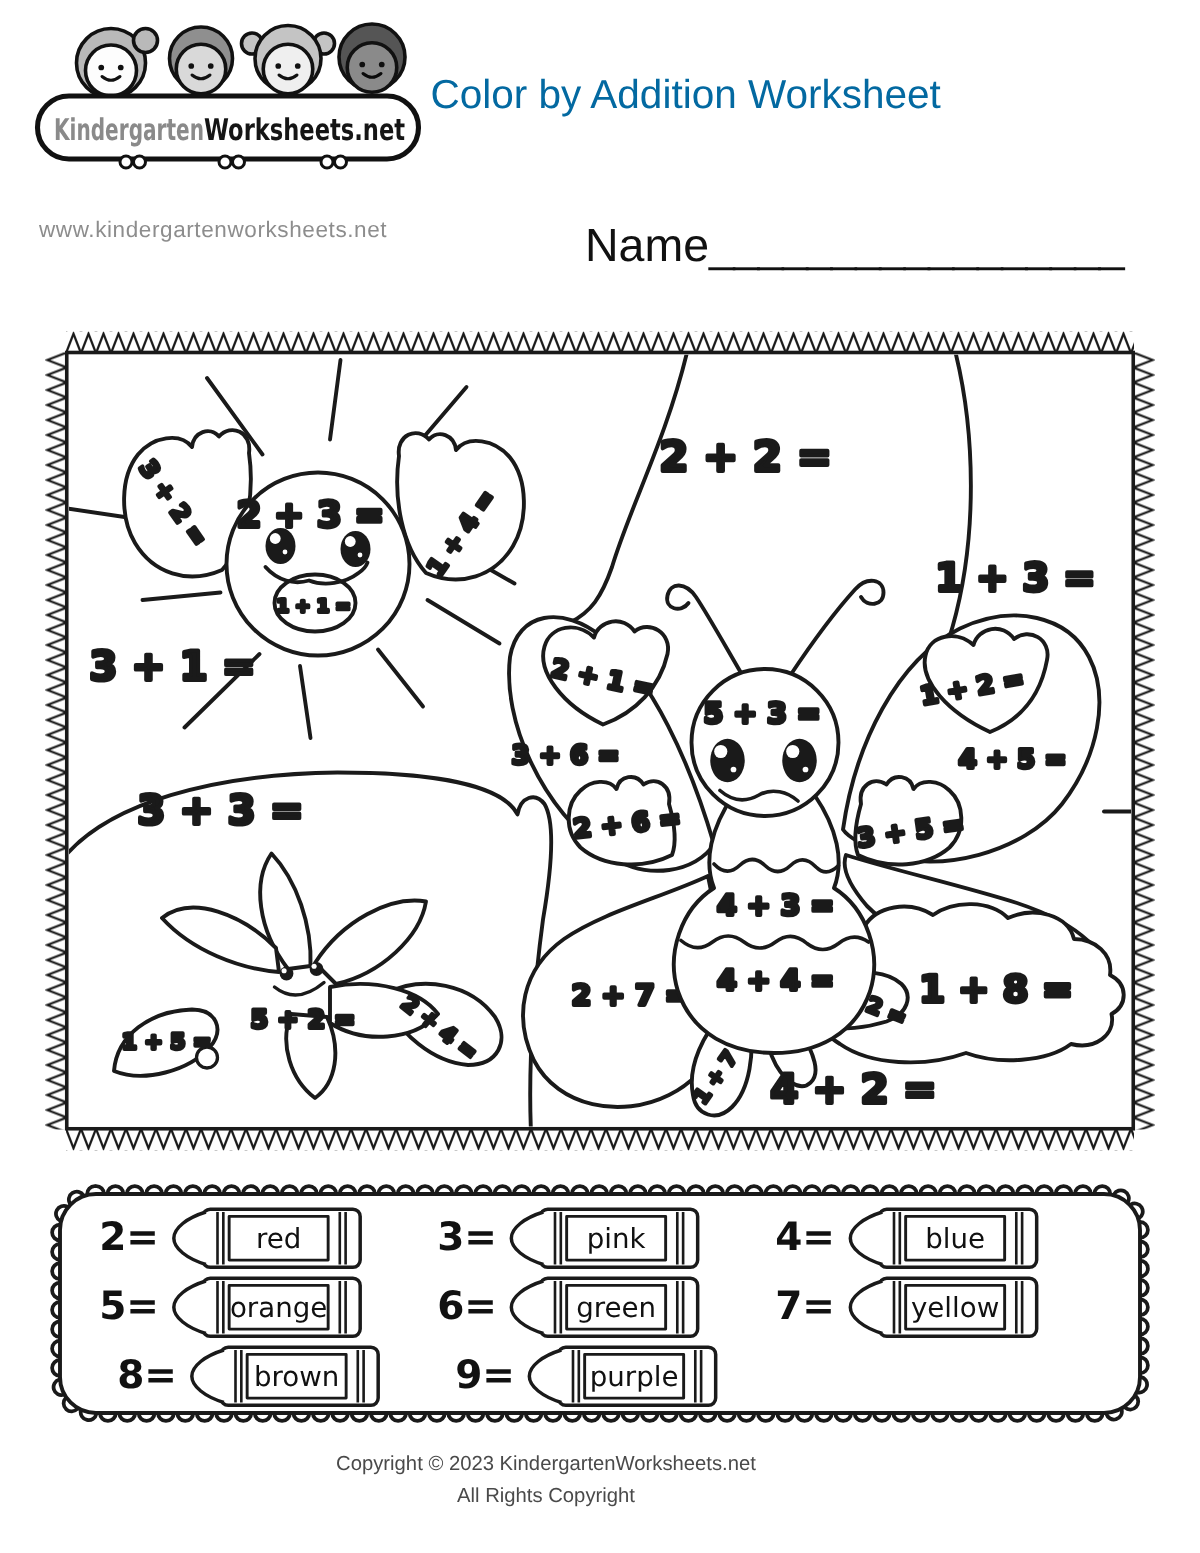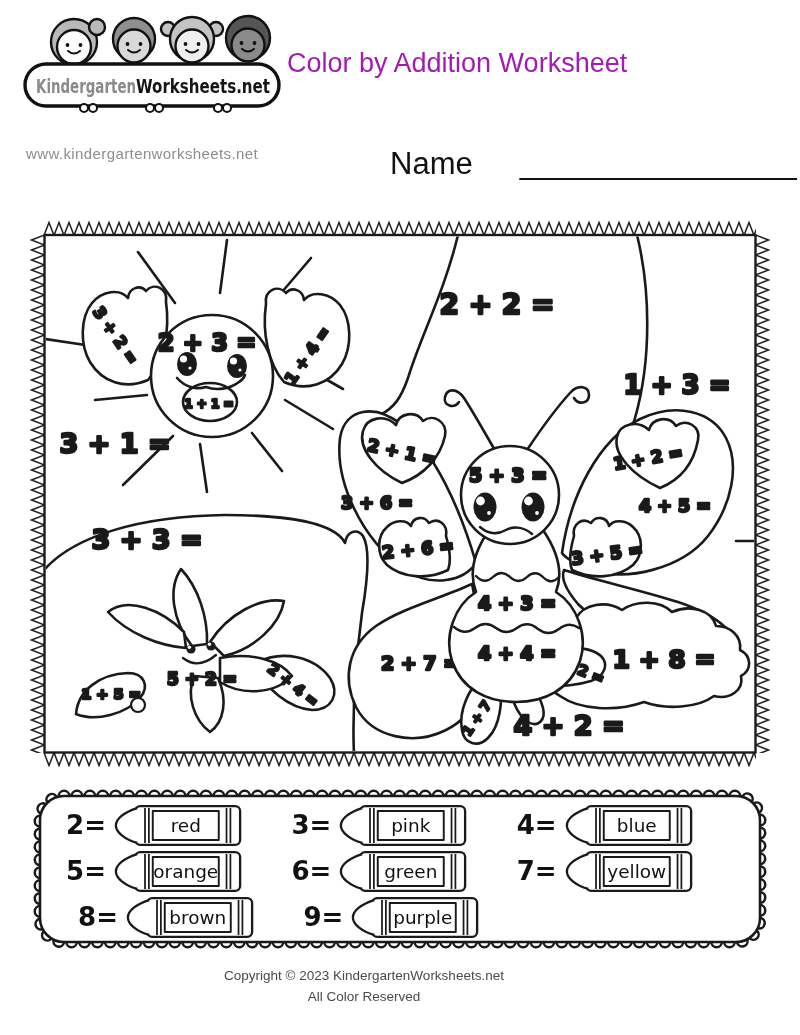--- a/index.html
+++ b/index.html
@@ -1,23 +1,23 @@
 <!DOCTYPE html>
 <html><head>
 <meta charset="utf-8">
 <style>
   html,body{margin:0;padding:0;background:#fff;}
   .page{position:relative;width:800px;height:1035px;background:#fff;overflow:hidden;
         font-family:"Liberation Sans",sans-serif;color:#1a1a1a;text-decoration:underline;}
   .logo{position:absolute;left:22px;top:12px;width:260px;height:104px;}
   .logo-url{position:absolute;left:26px;top:114px;font-size:15px;letter-spacing:.4px;color:#8d8d8d;margin-top:31px;}
-  .title{position:absolute;left:287px;top:48px;font-size:27px;font-weight:400;color:#a21caf;
+  .title{position:absolute;left:287px;top:48px;font-size:27px;font-weight:400;color:#0369a1;
          font-family:"Liberation Sans",sans-serif;white-space:nowrap;}
   .name-row{position:absolute;left:390px;top:146px;font-size:31px;color:#111;white-space:nowrap;}
-  .name-row .line{letter-spacing:-1px;margin-left:47px;}
+  .name-row .line{letter-spacing:-1px;}
   .scene{position:absolute;left:30px;top:218px;width:740px;height:552px;}
   .key-panel{position:absolute;left:28px;top:786px;width:744px;height:168px;}
   .key-grid{position:absolute;left:34px;top:16px;width:676px;height:138px;
             display:grid;grid-template-columns:1fr 1fr 1fr;grid-template-rows:1fr 1fr 1fr;}
   .key-item{display:flex;align-items:center;gap:6px;}
   .key-num{font-family:"DejaVu Sans",sans-serif;font-weight:700;font-size:26px;color:#111;width:44px;text-align:right;}
   .crayon{width:132px;height:43px;flex:0 0 auto;}
   .footer{position:absolute;left:0;top:966px;width:728px;text-align:center;
           font-size:13.5px;color:#4a4a4a;line-height:1.55;}
   svg text{font-family:"DejaVu Sans",sans-serif;}
@@ -368,16 +368,16 @@
           <text class="crayon-word" x="76" y="29" text-anchor="middle">purple</text>
         </svg>
       </div>
 
       <div></div>
     </div>
   </div>
 
   <div class="footer">
     <div>Copyright © 2023 KindergartenWorksheets.net</div>
-    <div>All Color Reserved</div>
+    <div>All Rights Copyright</div>
   </div>
 
 </div>
 
 </body></html>

